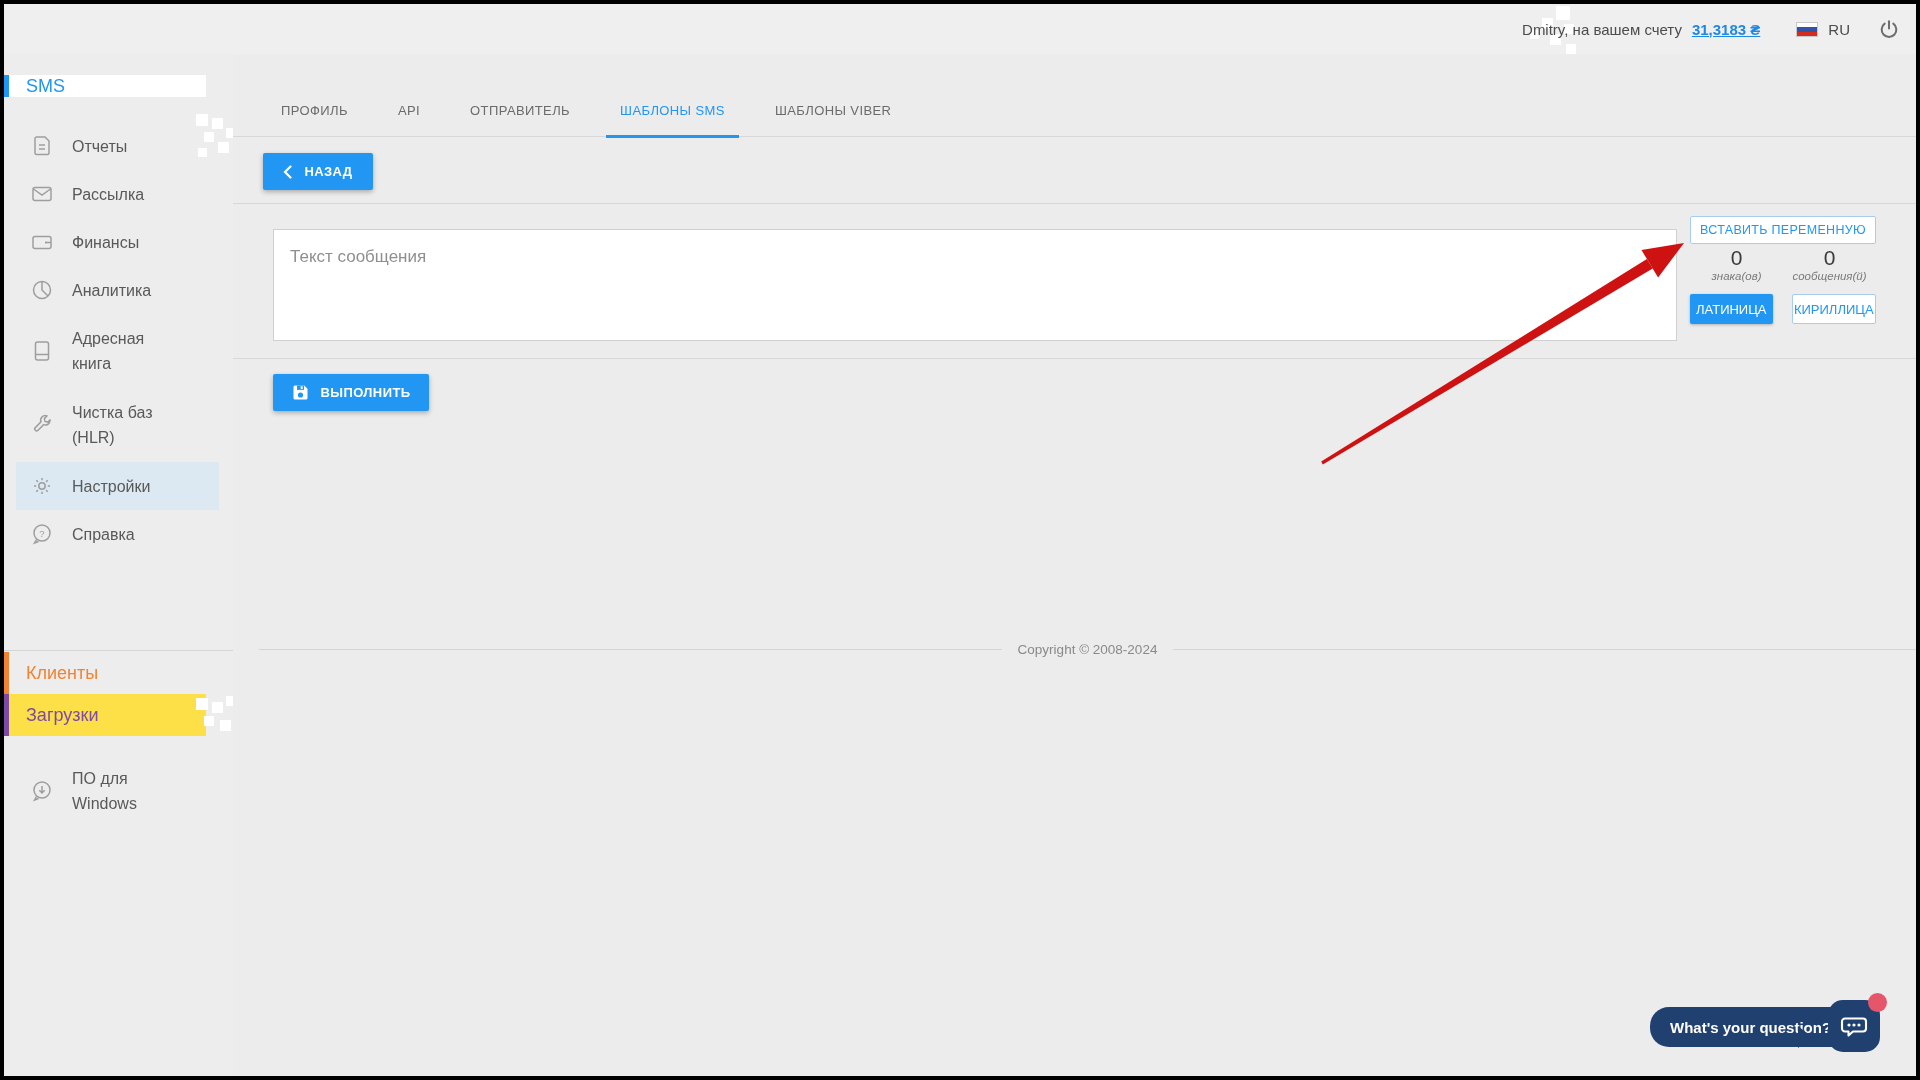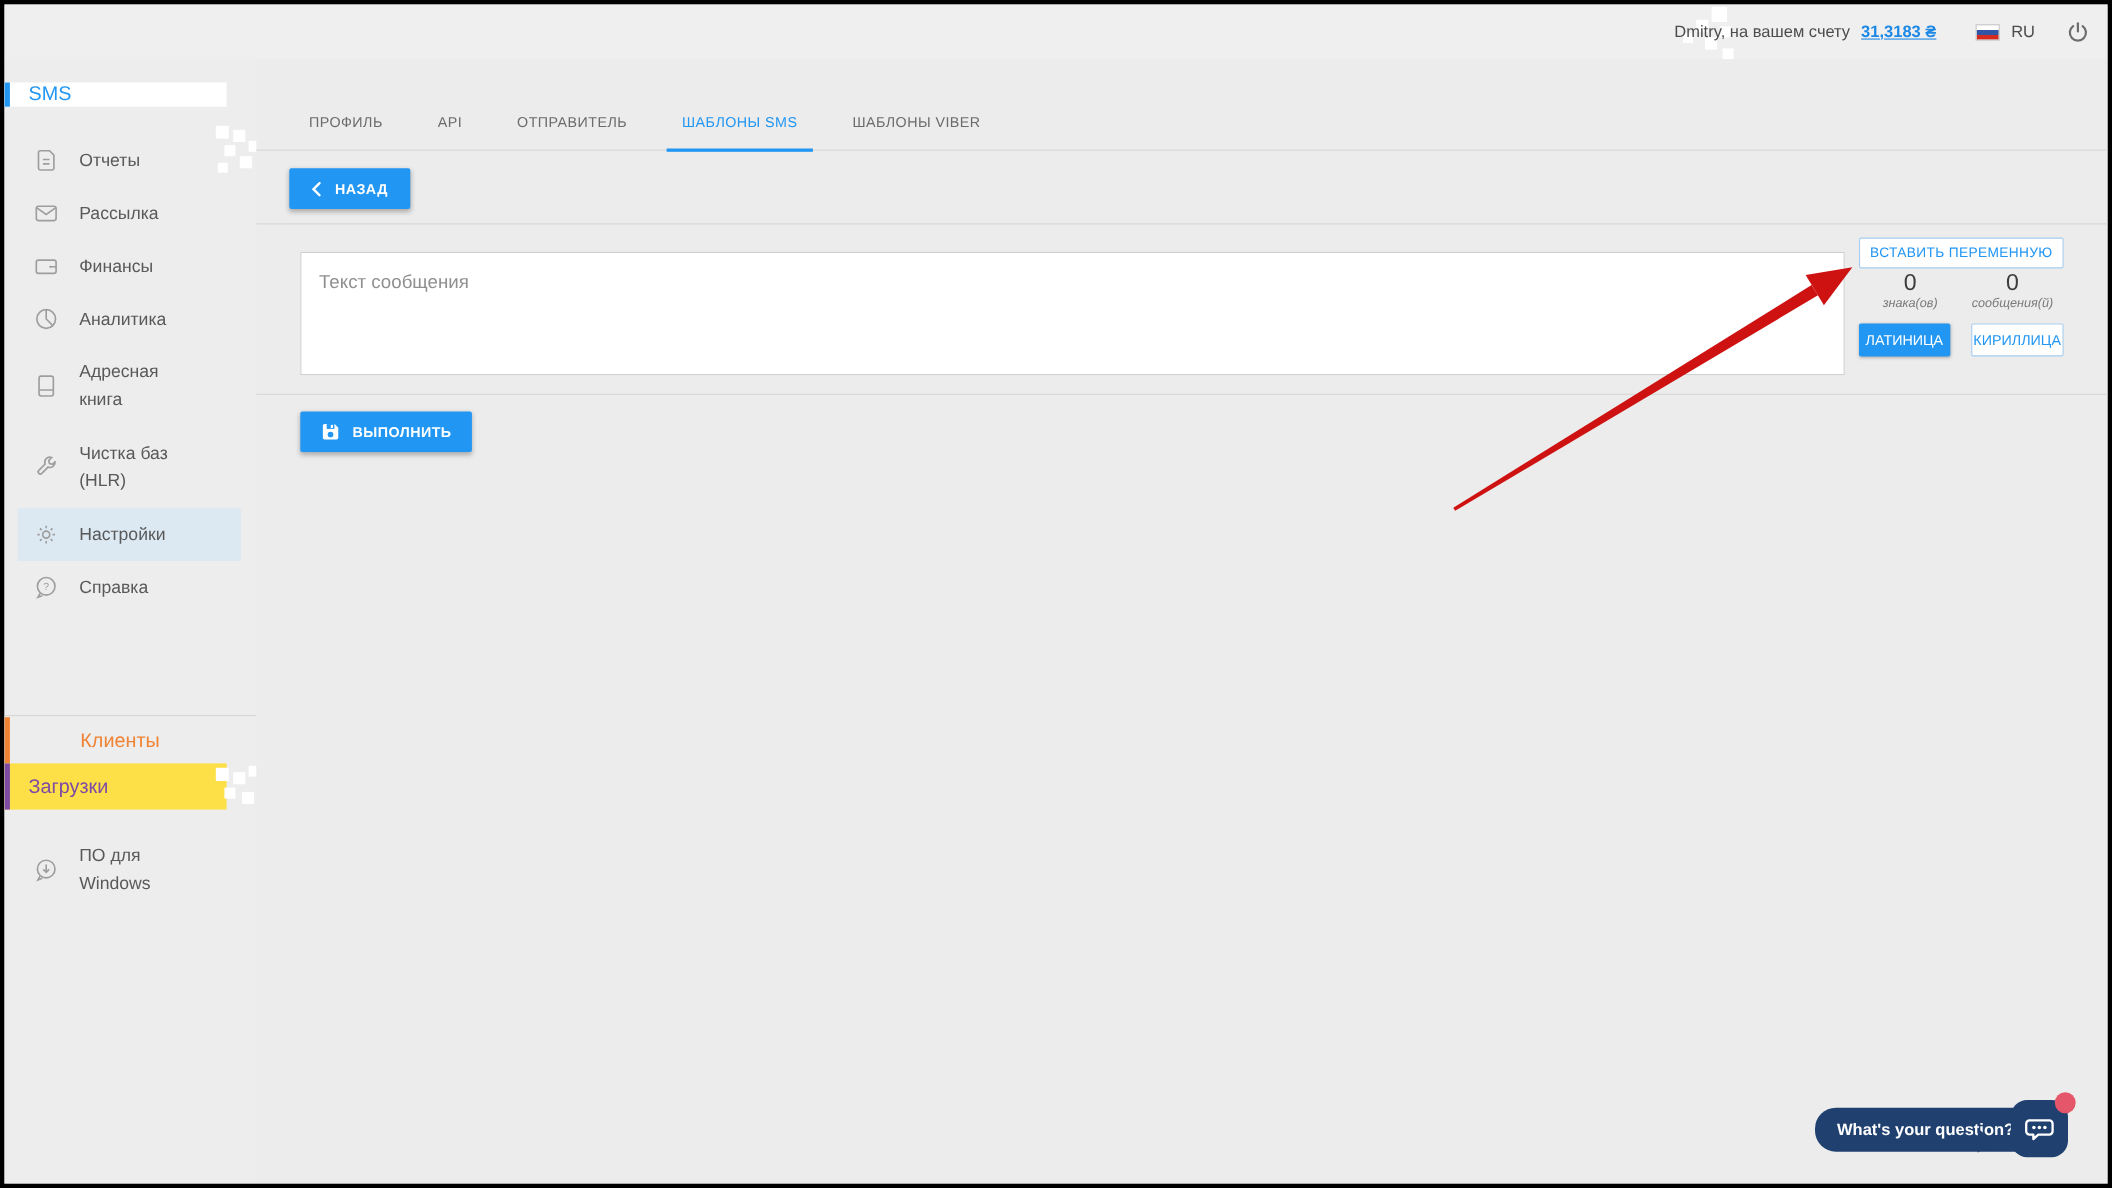--- a/index.html
+++ b/index.html
@@ -14,33 +14,33 @@
   .balance { font-size:15px; font-weight:bold; color:#1e88e5; text-decoration:underline; cursor:pointer; margin-right:26px; }
   .flag { width:22px; height:15px; border:1px solid #c9c9c9; display:inline-block; background:linear-gradient(#fff 0 33%, #2f55a4 33% 66%, #d52b1e 66% 100%); }
   .lang { font-size:15px; color:#4c4c4c; margin-right:16px; }
   .powerbtn { width:26px; height:26px; background:none; border:none; cursor:pointer; display:flex; align-items:center; justify-content:center; }
 
   
   .pixels { position:absolute; pointer-events:none; }
 
   
   .sidebar { position:absolute; left:0; top:50px; width:229px; bottom:0; background:#ededed; }
-  .sms-header { position:absolute; left:0; top:21px; width:202px; height:22px; background:#fff; display:flex; align-items:flex-start; cursor:pointer; }
+  .sms-header { position:absolute; left:0; top:21px; width:202px; height:22px; background:#fff; display:flex; align-items:center; cursor:pointer; }
   .accent-bar { position:absolute; left:0; top:0; bottom:0; width:5px; }
   .sms-header .accent-bar { background:#2196f3; }
   .sms-title { font-size:18px; color:#2196f3; padding-left:22px; }
   .nav { position:absolute; left:0; top:68px; width:100%; }
   .nav-item { display:flex; align-items:center; gap:18px; padding-left:26px; cursor:pointer; }
   .nav-item .nav-icon { flex:0 0 24px; height:24px; }
   .nav-label { font-size:16px; color:#595959; line-height:25px; width:112px; }
   .h48 { height:48px; } .h74 { height:74px; }
   .nav-item.selected { background:#dcE9f3; background:#dce9f3; margin:0 14px 0 12px; padding-left:14px; }
   .side-divider { position:absolute; left:0; width:229px; top:596px; border-top:1px solid #d5d5d5; }
   .group-row { position:absolute; left:0; width:202px; height:42px; display:flex; align-items:center; cursor:pointer; }
-  .row-clients { top:598px;padding-left:47px; }
+  .row-clients { top:598px; }
   .row-downloads { top:640px; background:#fde047; }
   .group-label { font-size:18px; padding-left:22px; }
   .row-clients .accent-bar { background:#f08334; }
   .row-clients .group-label { color:#f08334; }
   .row-downloads .accent-bar { background:#7d4aa5; }
   .row-downloads .group-label { color:#7d4aa5; }
   .po-item { position:absolute; top:700px; left:0; width:100%; }
 
   
   .main { position:absolute; left:229px; top:50px; right:0; bottom:0; background:#ececec; }
@@ -269,20 +269,25 @@
     <button class="btn-blue submit-btn">
       <svg width="17" height="17" viewBox="0 0 17 17">
         <path d="M1.5 3A1.5 1.5 0 0 1 3 1.5h9.2L15.5 4.8V14a1.5 1.5 0 0 1-1.5 1.5H3A1.5 1.5 0 0 1 1.5 14z" fill="#fff"></path>
         <rect x="5" y="1.5" width="7" height="4.4" fill="#2196f3"></rect>
           <rect x="8.7" y="2.3" width="2" height="2.8" fill="#fff"></rect>
         <circle cx="8.5" cy="11" r="2.6" fill="#2196f3"></circle>
       </svg>
       <span>ВЫПОЛНИТЬ</span>
     </button>
 
+    <div class="copyright-row">
+      <span class="line left"></span>
+      <span class="copyright">Copyright © 2008-2024</span>
+      <span class="line"></span>
+    </div>
   </main>
 
   <svg style="position:absolute; left:0; top:0; pointer-events:none;" width="1912" height="1072" viewBox="0 0 1912 1072">
     <polygon points="1317.2,457.6 1318.8,460.4 1648.7,264.5 1642.9,255.1" fill="#ce1212"></polygon>
     <polygon points="1680,239 1654.1,273.5 1637.5,246.1" fill="#ce1212"></polygon>
   </svg>
 
   <div class="chat-bubble">
     <span class="chat-bubble-text">What's your question?</span>
   </div>

